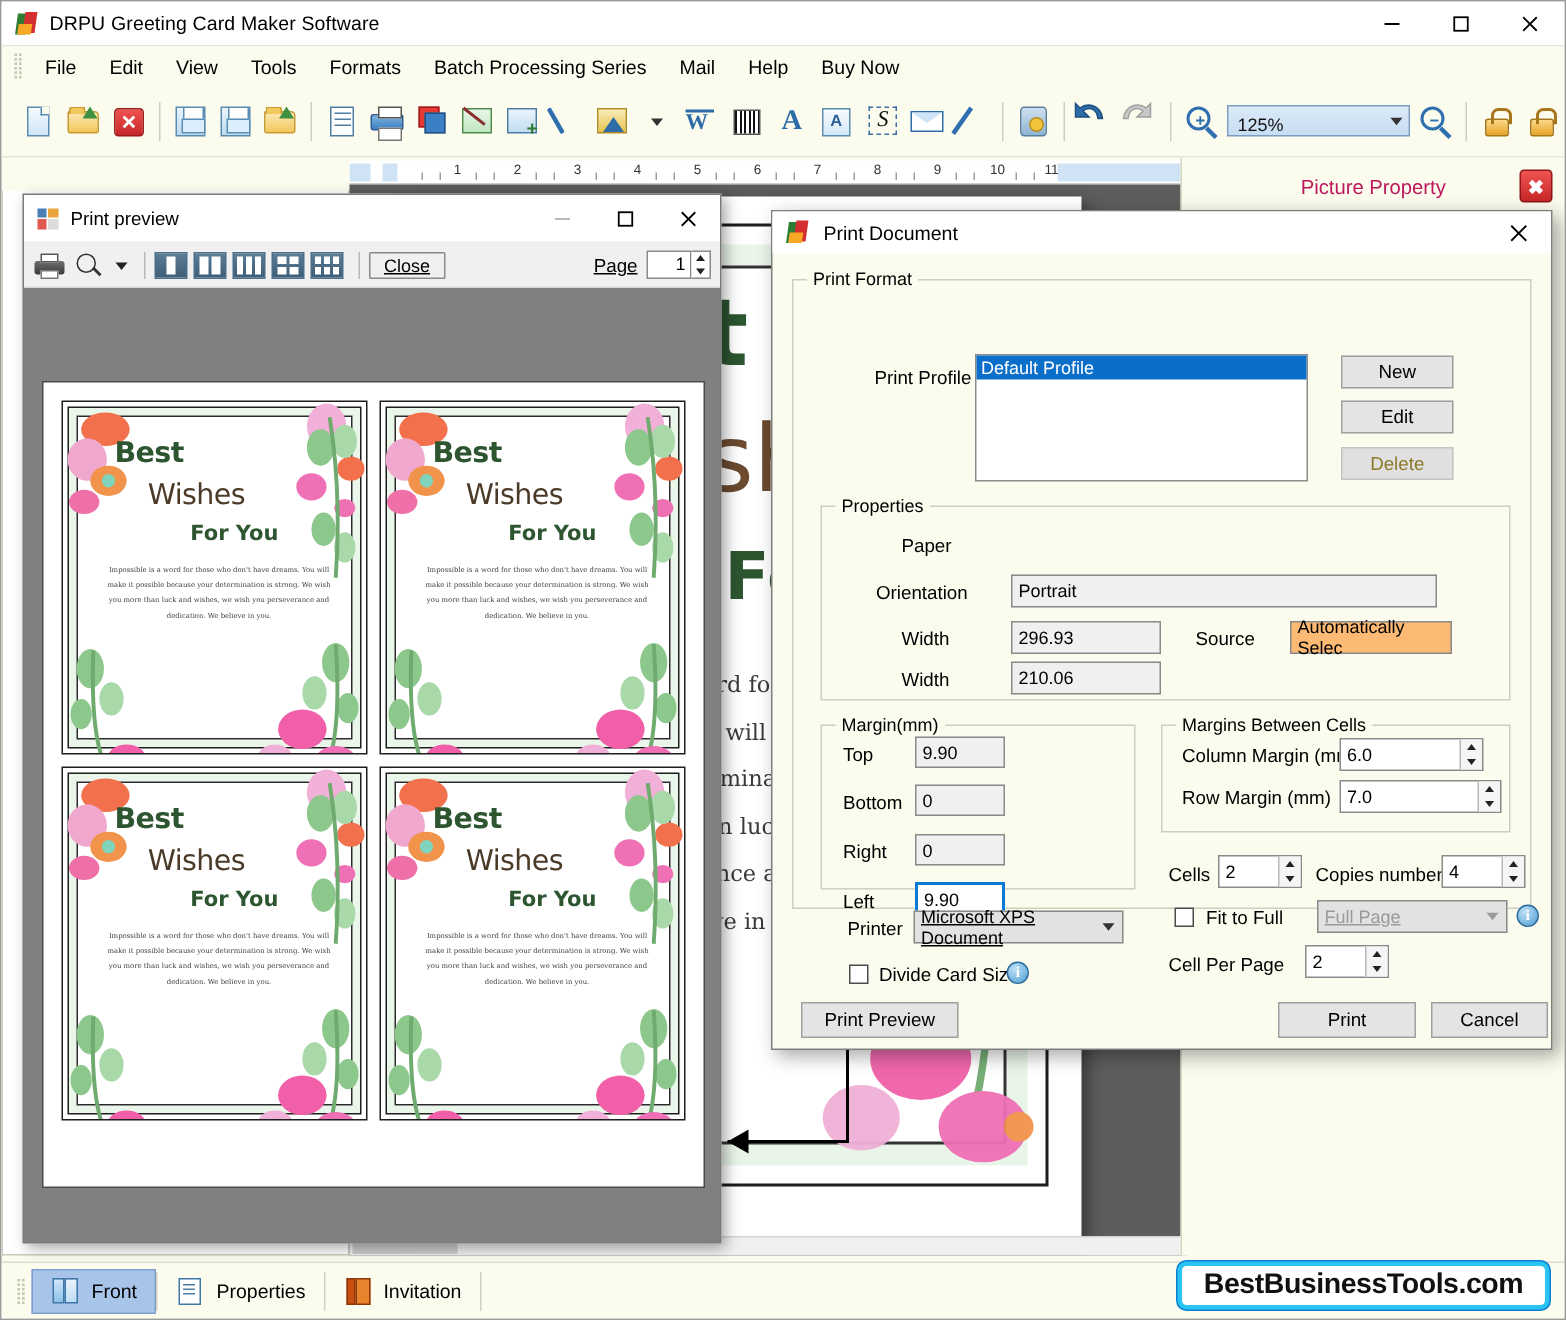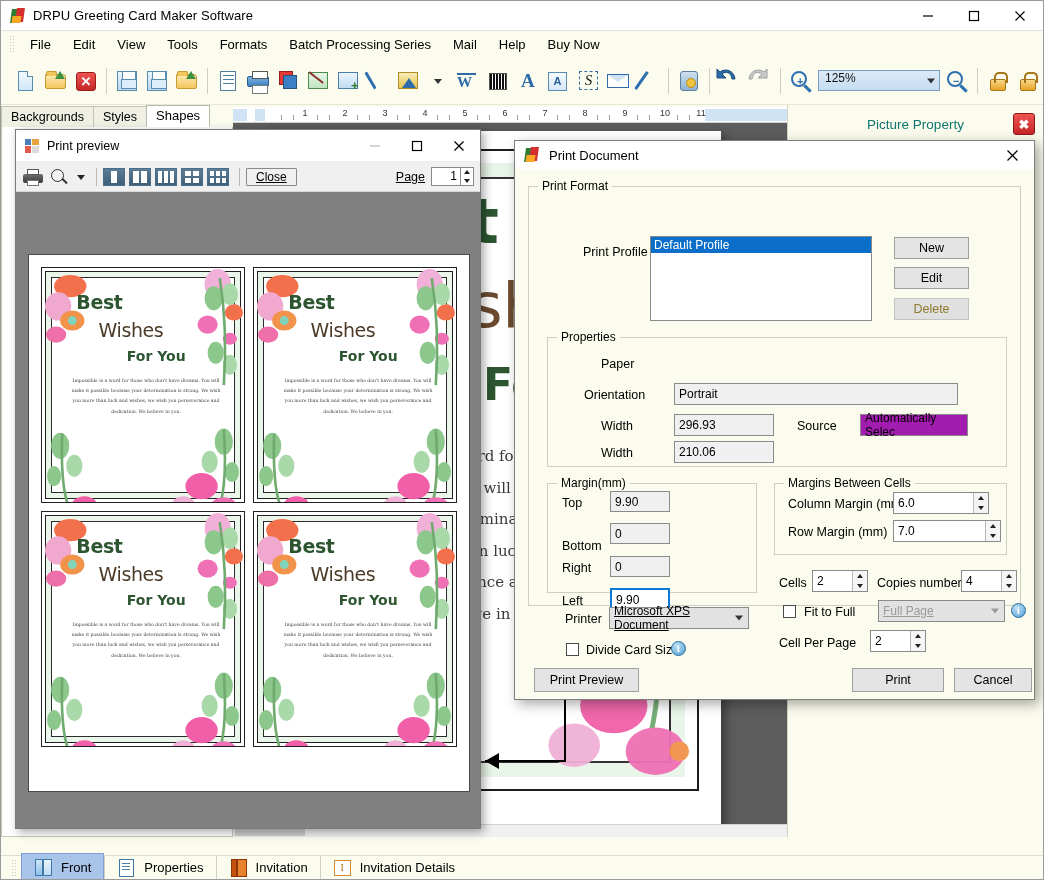--- a/index.html
+++ b/index.html
@@ -97,21 +97,21 @@
   .db-sh { left:5px;top:5px;width:18px;height:20px;background:linear-gradient(#cfe0ef,#8fb4d4);border:1px solid #5a7e9e;border-radius:3px;}
   .db-sh:after{content:'';position:absolute;right:1px;bottom:2px;width:8px;height:8px;background:#f4c33c;border:1px solid #b98f1e;border-radius:50%;}
   .undo-a { left:3px;top:7px;width:22px;height:16px;}
   .magn { left:4px;top:5px;width:16px;height:16px;border:2px solid #2f6fb0;border-radius:50%;}
   .magn:after{content:'';position:absolute;right:-7px;bottom:-5px;width:9px;height:3px;background:#2f6fb0;transform:rotate(45deg);}
   .lock-sh { left:6px;top:5px;width:16px;height:12px;background:linear-gradient(#fbd88b,#e6a426);border:1px solid #a8761a;border-radius:2px;margin-top:8px;}
   .lock-sh:before{content:'';position:absolute;left:3px;top:-8px;width:10px;height:9px;border:2px solid #a8761a;border-bottom:none;border-radius:5px 5px 0 0;}
 
   .zoomcombo {
     width: 122px; height: 21px; background: linear-gradient(#dbeaf8,#c6ddf2);
-    border: 1px solid #7a9cc0; display:flex; align-items:flex-start;
+    border: 1px solid #7a9cc0; display:flex; align-items:flex-end;
     font-size: 12px; color:#111; padding-left:6px; margin:0 2px; flex:none; position:relative;
   }
   .zoomcombo .arw { position:absolute; right:4px; top:50%; transform:translateY(-50%); width:0;height:0;
     border-left:4px solid transparent;border-right:4px solid transparent;border-top:5px solid #333; }
 
   
   .tabstrip {
     position: absolute; top: 104px; left: 0; width: 232px; height: 22px;
     display: flex; align-items: flex-end; background: #fbfbee;
   }
@@ -236,21 +236,21 @@
   .gbox { position:absolute; border:1px solid #cfcfc0; }
   .gbox > .lg {
     position:absolute; top:-8px; left:9px; background:#fbfbee;
     padding:0 4px; font-size:12px; color:#000;
   }
   .fld-label { position:absolute; font-size:12.5px; color:#000; }
   .fld {
     position:absolute; background:#f0f0f0; border:1px solid #8a8a8a;
     font-size:12px; color:#000; padding-left:4px; display:flex; align-items:center;
   }
-  .fld.wh { background:#a21caf; }
+  .fld.wh { background:#fdba74; }
   .fld.focus { border:2px solid #0a7ad4; background:#ffffff; }
   .listbox {
     position:absolute; background:#ffffff; border:1px solid #8a8a8a;
   }
   .listbox .item { background:#0b6fc9; color:#ffffff; font-size:12px; padding:1px 3px; }
   .btn {
     position:absolute; background:#e4e4e4; border:1px solid #a0a0a0;
     font-size:12.5px; color:#000; display:flex; align-items:center; justify-content:center;
   }
   .btn.disabled { color:#8a7a2a; background:#e0e0e0; border-color:#c3c3c3;}
@@ -277,30 +277,30 @@
     border:1px solid #2b6d9e; color:#fff; font-size:10px; font-weight:bold;
     display:flex; align-items:center; justify-content:center; font-family:"Liberation Serif", serif;
   }
 
   
   .rightpanel {
     position:absolute; right:0; top:104px; width:256px; bottom:42px;
     background:#fbfbee; border-left:1px solid #d6d6c4;
   }
   .pp-header { height:38px; display:flex; align-items:center; justify-content:center; position:relative; }
-  .pp-header .t { font-size:13.5px; color:#0f766e; }
+  .pp-header .t { font-size:13.5px; color:#be185d; }
   .pp-close {
     position:absolute; right:8px; top:8px; width:22px; height:22px;
     background:linear-gradient(#ef5350,#c62828); border:1px solid #8e1616; border-radius:3px;
     color:#fff; font-size:13px; font-weight:bold; display:flex;align-items:center;justify-content:center;
   }
 
   
   .bottombar {
-    position:absolute; left:0; right:0; bottom:0; height:24px;
+    position:absolute; left:0; right:0; bottom:0; height:38px;
     background:#fbfbee; border-top:1px solid #dedecd;
     display:flex; align-items:center; padding-left:10px;
   }
   .bb-item { display:flex; align-items:center; padding:0 12px; height:30px; font-size:13px; }
   .bb-item.active { background:#a8c4e8; border:1px solid #7f9fd0; }
   .bb-sep { width:1px; height:26px; background:#d2d2c0; }
   .bb-ic { width:20px; height:20px; margin-right:7px; position:relative; flex:none; }
   .bb-front-1{position:absolute;left:1px;top:1px;width:8px;height:17px;background:linear-gradient(#cfe6f8,#8fc0e8);border:1px solid #3f77a8;}
   .bb-front-2{position:absolute;left:9px;top:1px;width:9px;height:17px;background:linear-gradient(#eaf4fc,#bfdcf3);border:1px solid #3f77a8;}
   .bb-prop{position:absolute;left:2px;top:1px;width:15px;height:18px;background:#fff;border:1px solid #3f77a8;}
@@ -480,25 +480,20 @@
     <div class="tbsep"></div>
     <div class="tbicon">
         <span class="sh lock-sh"></span>
       </div>
     <div class="tbicon">
         <span class="sh lock-sh"></span>
       </div>
 
   </div>
 
-  <div class="tabstrip">
-    <div class="tab">Backgrounds</div>
-    <div class="tab">Styles</div>
-    <div class="tab active">Shapes</div>
-  </div>
   <div class="leftpanel"></div>
 
   <div class="ruler">
     <div class="hl" style="left:0;width:14px;"></div>
     <div class="hl" style="left:22px;width:10px;"></div>
     <div class="hl" style="left:472px;width:86px;"></div>
     <div class="tick" style="left:48px"></div>
       <div class="tick" style="left:60px"></div>
     <div class="num" style="left:72px">1</div>
     <div class="tick" style="left:84px"></div>
@@ -883,21 +878,21 @@
         <div class="fld-label" style="left:249px; top:81px;">Source</div>
         <div class="fld wh" style="left:312px; top:76px; width:108px; height:22px;">Automatically Selec</div>
         <div class="fld-label" style="left:53px; top:108px;">Width</div>
         <div class="fld" style="left:126px; top:103px; width:100px; height:22px;">210.06</div>
       </div>
 
       <div class="gbox" style="left:18px; top:296px; width:210px; height:110px;">
         <span class="lg">Margin(mm)</span>
         <div class="fld-label" style="left:14px; top:12px;">Top</div>
         <div class="fld" style="left:62px; top:7px; width:60px; height:21px;">9.90</div>
-        <div class="fld-label" style="left:14px; top:44px;margin-top:11px;">Bottom</div>
+        <div class="fld-label" style="left:14px; top:44px;">Bottom</div>
         <div class="fld" style="left:62px; top:39px; width:60px; height:21px;">0</div>
         <div class="fld-label" style="left:14px; top:77px;">Right</div>
         <div class="fld" style="left:62px; top:72px; width:60px; height:21px;">0</div>
         <div class="fld-label" style="left:14px; top:110px;">Left</div>
         <div class="fld focus" style="left:62px; top:104px; width:60px; height:23px;">9.90</div>
       </div>
 
       <div class="gbox" style="left:245px; top:296px; right:13px; height:72px;">
         <span class="lg">Margins Between Cells</span>
         <div class="fld-label" style="left:13px; top:13px;">Column Margin (mm)</div>
@@ -989,21 +984,16 @@
     </div>
     <div class="bb-sep"></div>
     <div class="bb-item">
       <span class="bb-ic">
           <span class="bb-tmpl-1"></span>
           <span class="bb-tmpl-2"></span>
         </span>
       <span>Invitation</span>
     </div>
     <div class="bb-sep"></div>
-    <div class="bb-item">
-      <span class="bb-ic">
-          <span class="bb-inv"></span>
-        </span>
-      <span>Invitation Details</span>
-    </div>
+    <div class="bbt-logo">BestBusinessTools.com</div>
   </div>
 
 </div>
 
 </body></html>

